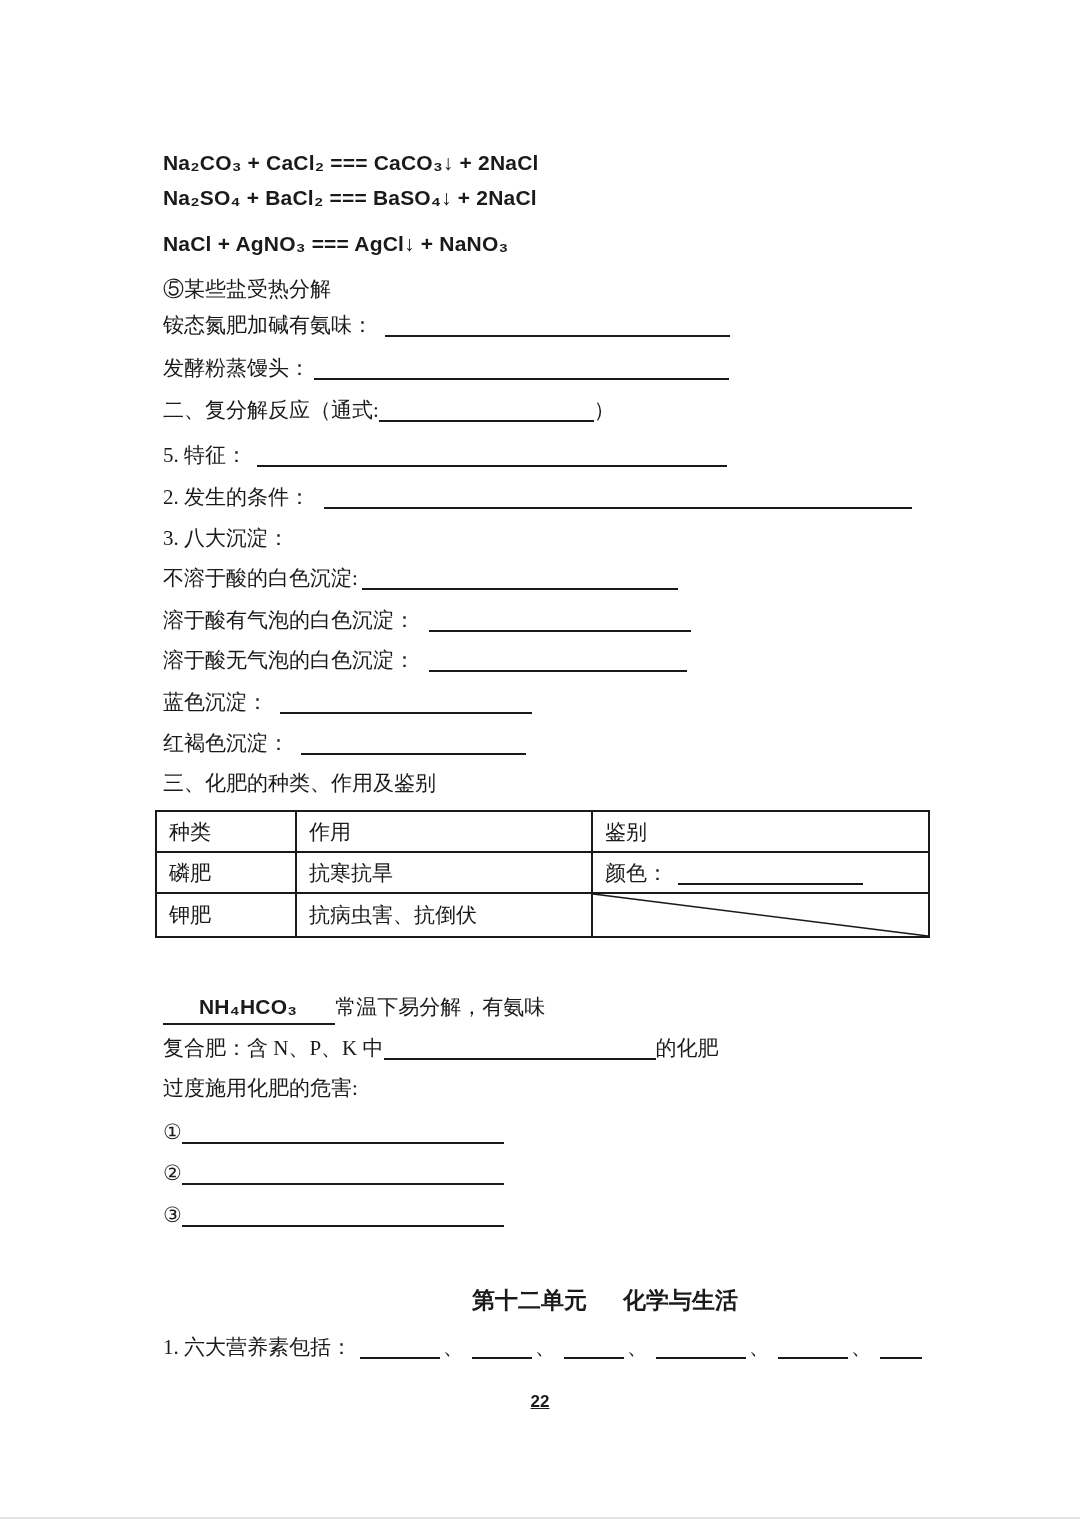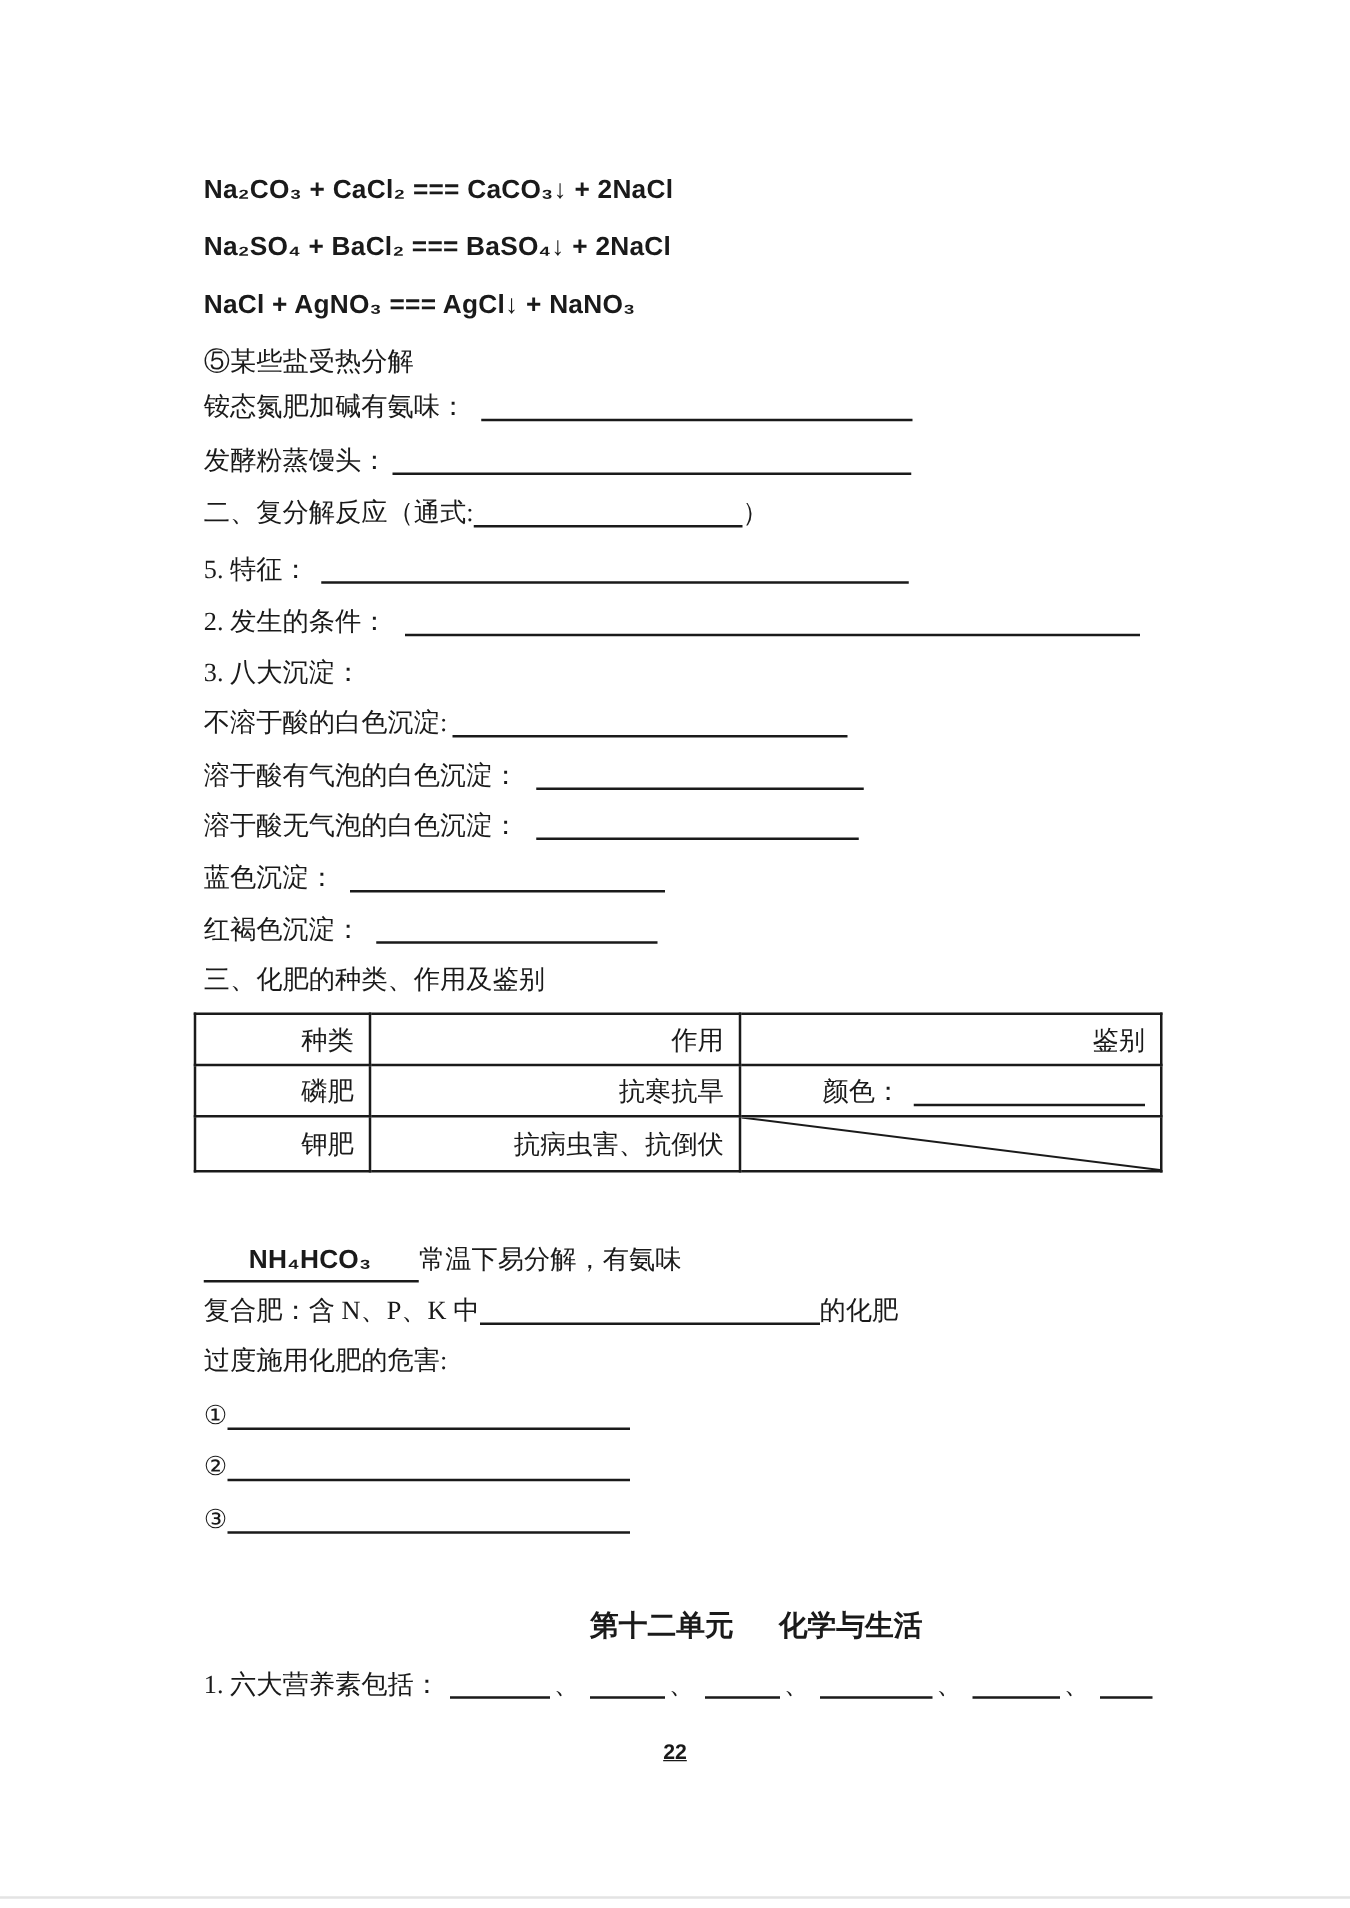--- a/index.html
+++ b/index.html
@@ -40,21 +40,20 @@
   }
   .sep { margin: 0 8px 0 3px; }
   
   .fert-table {
     position: absolute;
     left: 155px;
     top: 810px;
     border-collapse: collapse;
     font-size: 21px;
     table-layout: fixed;
-    text-align: right;
   }
   .fert-table td {
     border: 2px solid #1a1a1a;
     padding: 2px 12px;
     white-space: nowrap;
     overflow: hidden;
   }
   .diag-cell { position: relative; }
   .diag-cell svg {
     position: absolute;
@@ -95,21 +94,21 @@
     top: 1517px;
     height: 2px;
     background: #e3e3e3;
   }
 </style>
 </head>
 <body>
 
 <div class="page">
 
-  <div class="line latin" style="top:137px">Na₂CO₃ + CaCl₂ === CaCO₃↓ + 2NaCl</div>
+  <div class="line latin" style="top:148px">Na₂CO₃ + CaCl₂ === CaCO₃↓ + 2NaCl</div>
   <div class="line latin" style="top:183px">Na₂SO₄ + BaCl₂ === BaSO₄↓ + 2NaCl</div>
   <div class="line latin" style="top:229px">NaCl + AgNO₃ === AgCl↓ + NaNO₃</div>
 
   <div class="line" style="top:274px">⑤某些盐受热分解</div>
 
   <div class="line" style="top:310px">
     <span>铵态氮肥加碱有氨味：</span><span class="bl" style="width:345px;margin-left:12px"></span>
   </div>
 
   <div class="line" style="top:353px">

